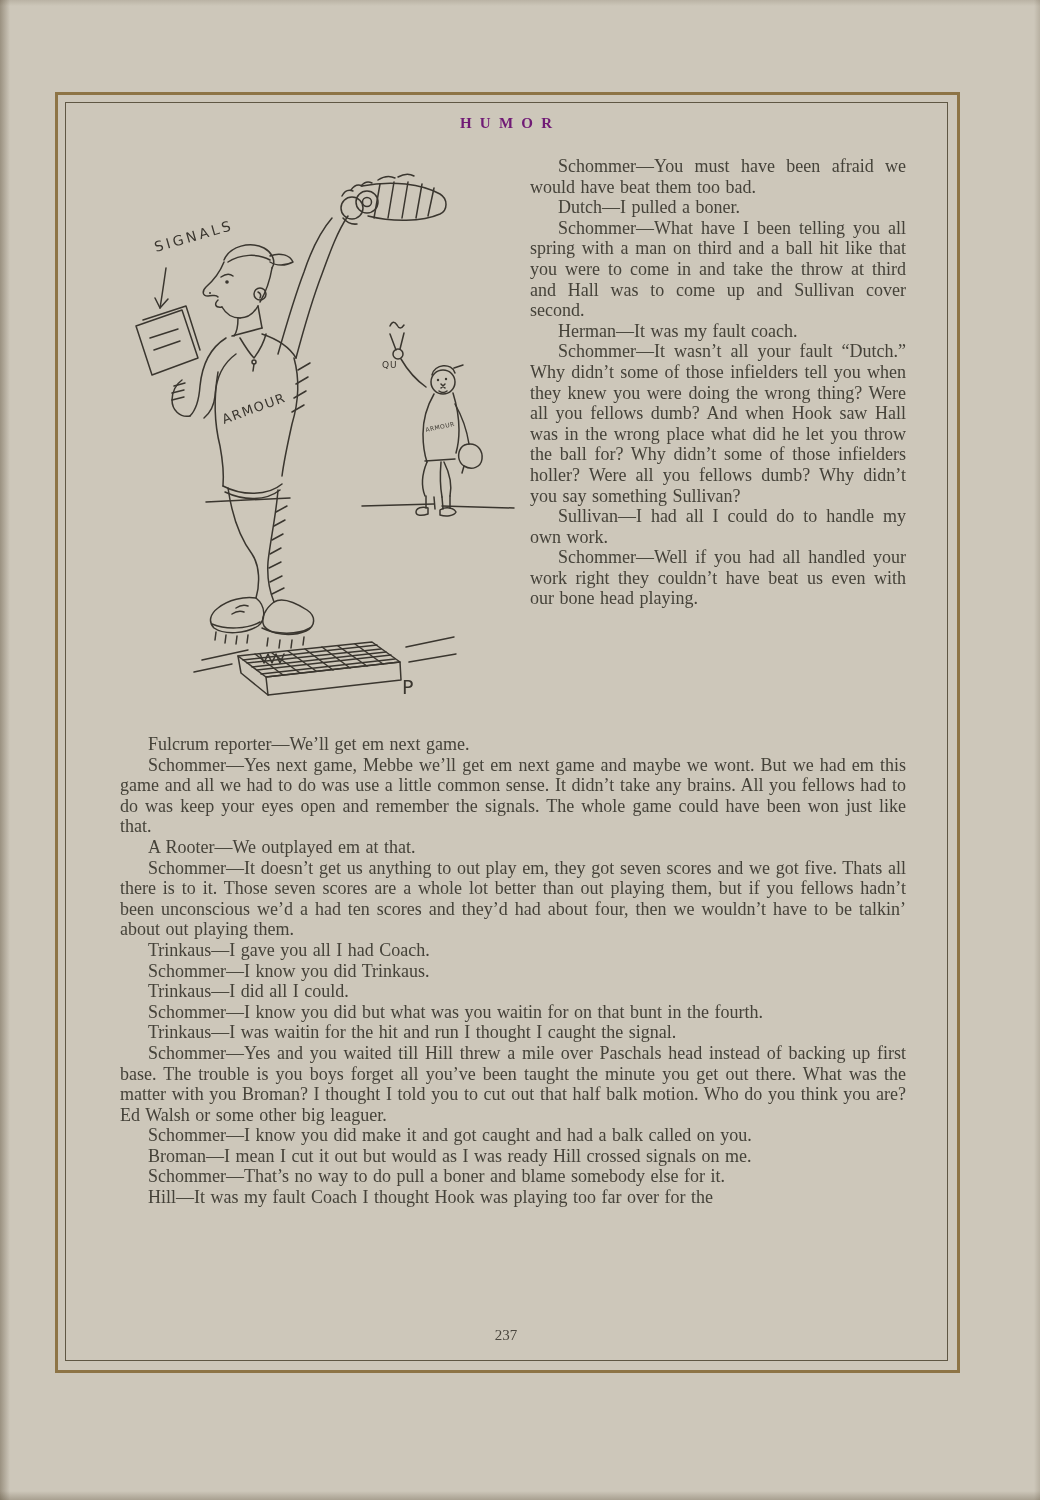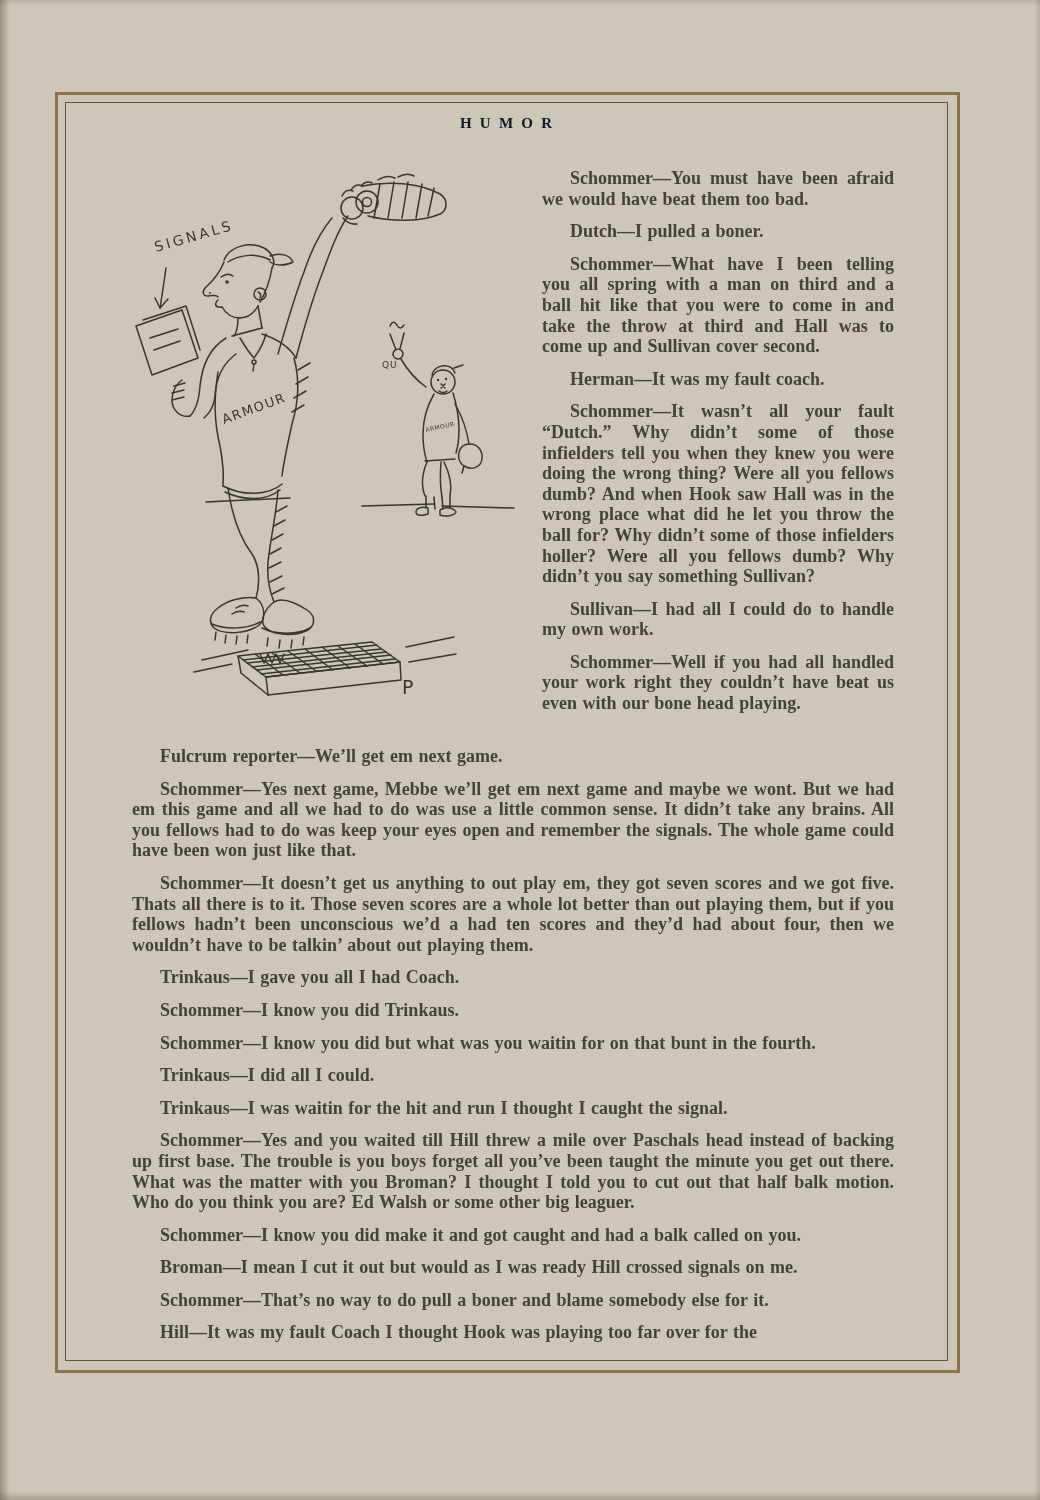--- a/index.html
+++ b/index.html
@@ -22,31 +22,31 @@
   .frame-outer{position:absolute;left:55px;top:92px;width:899px;height:1275px;
     border:3px solid #8d7446;}
   .frame-inner{position:absolute;left:65px;top:102px;width:881px;height:1257px;
     border:1px solid #5f5744;}
 
   .page{position:absolute;left:66px;top:103px;width:880px;height:1257px;}
 
   .page-header{
     margin-top:12px;text-align:center;
     font-size:15px;font-weight:700;letter-spacing:.55em;text-indent:.55em;
-    color:#0f172a;
+    color:#701a75;
   }
 
   .text-area{
     margin-left:54px;width:786px;
     color:#454239;font-size:18px;line-height:20.6px;word-spacing:1px;
   }
   .content-row{display:flex;align-items:flex-start;margin-top:24px;min-height:578px;}
   .illustration{flex:none;width:410px;margin-left:-10px;}
   .right-col{width:376px;margin-left:auto;}
-  .para{margin:12px;text-indent:28px;text-align:justify;font-weight:bold;}
+  .para{margin:0;text-indent:28px;text-align:justify;}
   .para:last-child{}
 
   .page-number{
     position:absolute;left:0;bottom:16px;width:100%;
     text-align:center;font-size:15px;color:#4a463e;
   }
 </style>
 </head>
 <body>
 
@@ -213,27 +213,29 @@
         <p class="para">Herman—It was my fault coach.</p>
         <p class="para">Schommer—It wasn’t all your fault “Dutch.”  Why didn’t some of those infielders tell you when they knew you were doing the wrong thing?  Were all you fellows dumb?  And when Hook saw Hall was in the wrong place what did he let you throw the ball for?  Why didn’t some of those infielders holler?  Were all you fellows dumb?  Why didn’t you say something Sullivan?</p>
         <p class="para">Sullivan—I had all I could do to handle my own work.</p>
         <p class="para">Schommer—Well if you had all handled your work right they couldn’t have beat us even with our bone head playing.</p>
       </div>
     </div>
 
     <div class="full-col">
       <p class="para">Fulcrum reporter—We’ll get em next game.</p>
       <p class="para">Schommer—Yes next game, Mebbe we’ll get em next game and maybe we wont. But we had em this game and all we had to do was use a little common sense.  It didn’t take any brains.  All you fellows had to do was keep your eyes open and remember the signals.  The whole game could have been won just like that.</p>
+      <p class="para">A Rooter—We outplayed em at that.</p>
       <p class="para">Schommer—It doesn’t get us anything to out play em, they got seven scores and we got five.  Thats all there is to it.  Those seven scores are a whole lot better than out playing them, but if you fellows hadn’t been unconscious we’d a had ten scores and they’d had about four, then we wouldn’t have to be talkin’ about out playing them.</p>
       <p class="para">Trinkaus—I gave you all I had Coach.</p>
       <p class="para">Schommer—I know you did Trinkaus.</p>
+      <p class="para">Trinkaus—I did all I could.</p>
       <p class="para">Schommer—I know you did but what was you waitin for on that bunt in the fourth.</p>
-      <p class="para">Trinkaus—I did all I could.</p>
       <p class="para">Trinkaus—I was waitin for the hit and run I thought I caught the signal.</p>
       <p class="para">Schommer—Yes and you waited till Hill threw a mile over Paschals head instead of backing up first base.  The trouble is you boys forget all you’ve been taught the minute you get out there.  What was the matter with you Broman?  I thought I told you to cut out that half balk motion.  Who do you think you are?  Ed Walsh or some other big leaguer.</p>
       <p class="para">Schommer—I know you did make it and got caught and had a balk called on you.</p>
       <p class="para">Broman—I mean I cut it out but would as I was ready Hill crossed signals on me.</p>
       <p class="para">Schommer—That’s no way to do pull a boner and blame somebody else for it.</p>
       <p class="para">Hill—It was my fault Coach I thought Hook was playing too far over for the</p>
     </div>
   </div>
 
+  <div class="page-number">237</div>
 </div>
 
 </body></html>

